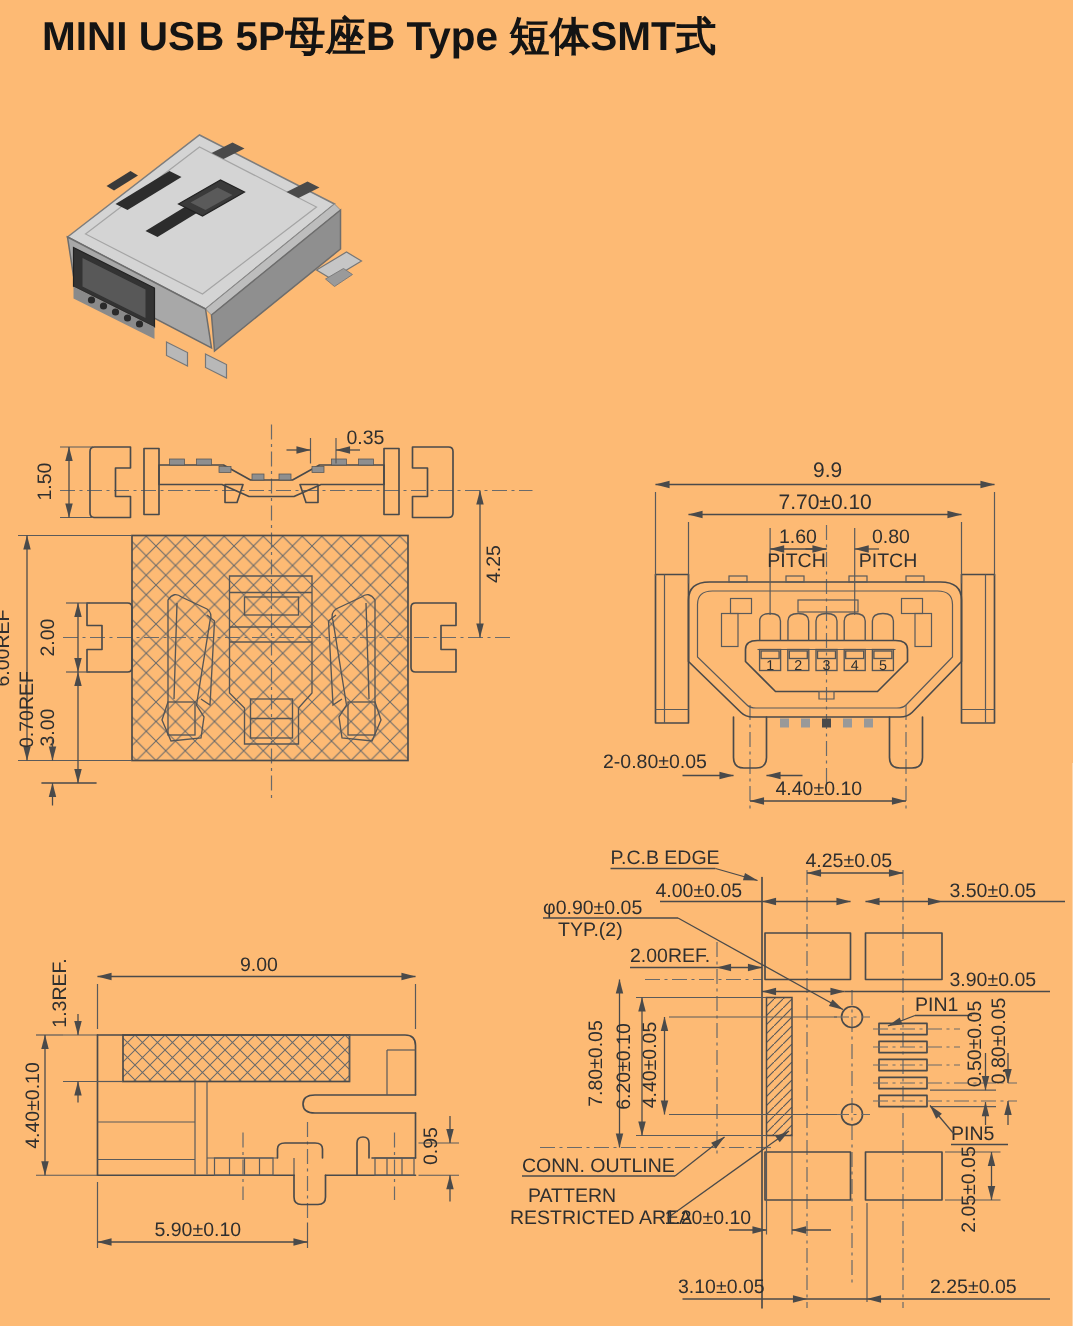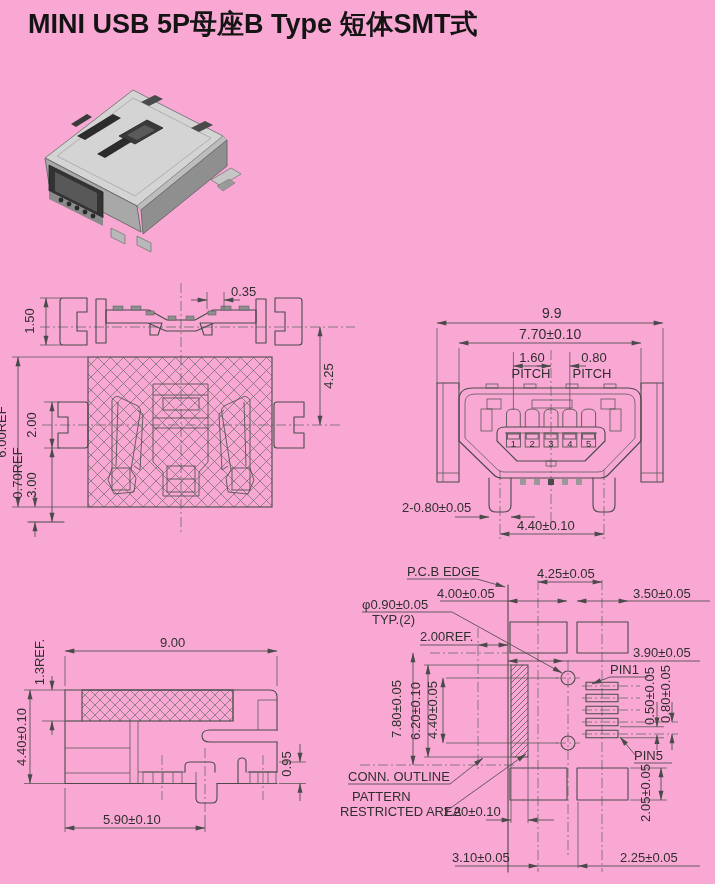--- a/index.html
+++ b/index.html
@@ -1,18 +1,18 @@
 <!DOCTYPE html>
 <html><head>
 <meta charset="utf-8">
 <style>
   html,body{margin:0;padding:0;background:#ffffff;}
   body{width:715px;height:884px;position:relative;overflow:hidden;
        font-family:"Liberation Sans",sans-serif;}
-  #stage{position:absolute;inset:0;background:#f9a8d4;}
+  #stage{position:absolute;inset:0;background:#fdba74;}
   h1#title{position:absolute;left:28px;top:6px;margin:0;font-size:27px;
        font-weight:bold;color:#141414;letter-spacing:0;white-space:nowrap;}
   svg{position:absolute;overflow:visible;}
   #photo   {left:15px;top:62px;}
   #vsec    {left:0px;top:277px;}
   #vfront  {left:400px;top:303px;}
   #vside   {left:15px;top:630px;}
   #vpcb    {left:338px;top:558px;}
   .ln  {stroke:#4a4a4a;stroke-width:1.1;fill:none;stroke-linejoin:round;stroke-linecap:round;}
   .th  {stroke:#5a5a5a;stroke-width:0.8;fill:none;}

